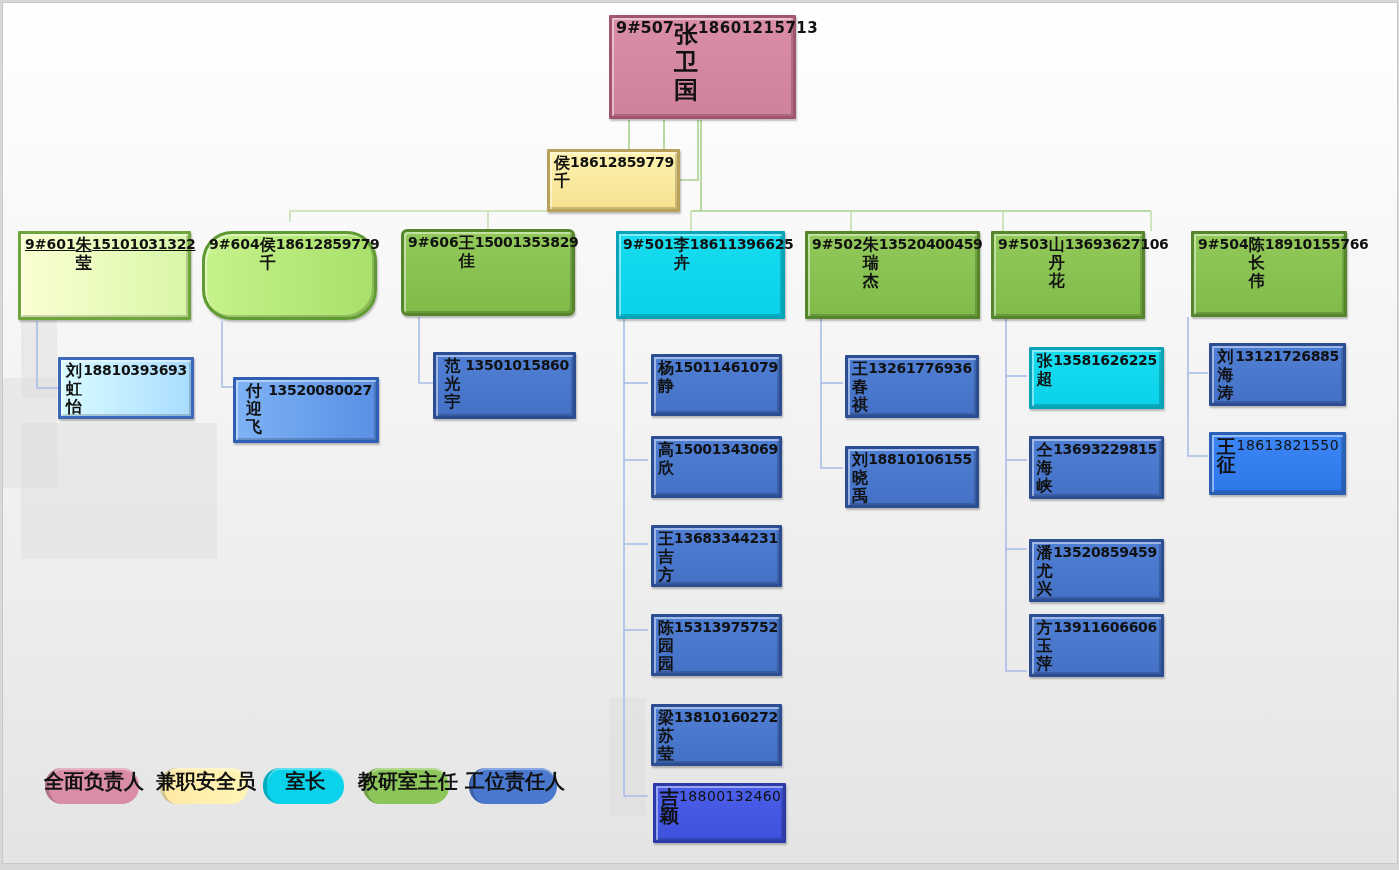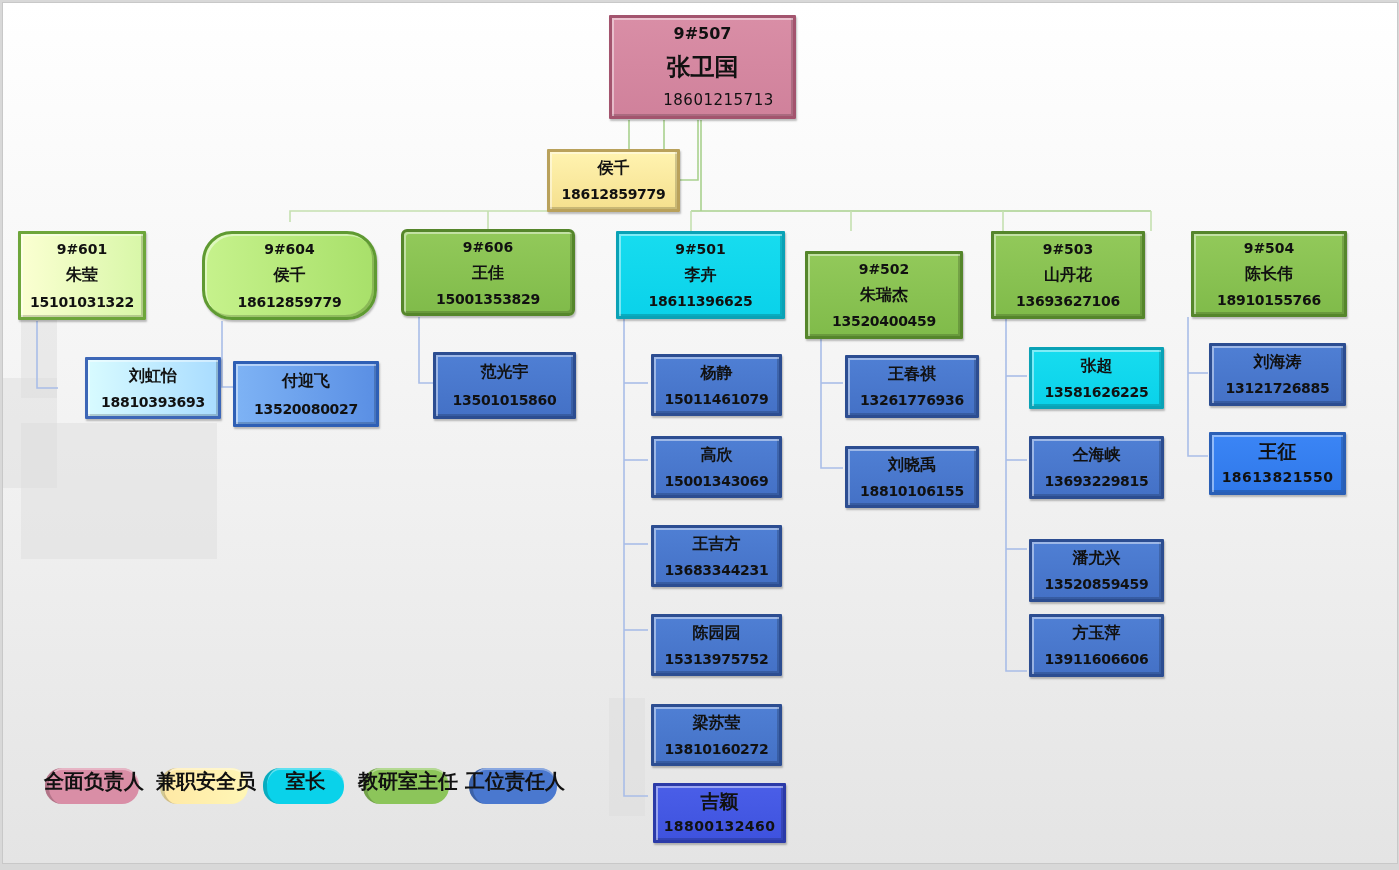--- a/index.html
+++ b/index.html
@@ -12,44 +12,44 @@
   #slide {
     position: absolute; left: 2px; top: 2px; width: 1394px; height: 860px;
     background: linear-gradient(to bottom, #ffffff 0%, #f4f4f4 45%, #e4e4e4 100%);
     border: 1px solid #c8c8c8;
     overflow: hidden;
   }
   #connectors { position: absolute; left: 0; top: 0; width: 1394px; height: 860px; }
   .ghost { position: absolute; background: rgba(220,220,220,0.45); }
   .node {
     position: absolute; box-sizing: border-box;
-    display: flex; flex-direction: column; align-items: center; justify-content: space-around;
+    display: flex; justify-content: space-around;
     text-align: center; color: #111; font-weight: bold;
     border: 3px solid; border-radius: 1px;
     padding: 2px 4px;
     box-shadow: inset 2px 2px 0 rgba(255,255,255,0.45), inset -2px -2px 0 rgba(0,0,0,0.18), 1px 2px 2px rgba(0,0,0,0.25);
     cursor: pointer;
   }
   .node .room { font-size: 14px; line-height: 16px; }
   .node .name { font-size: 16px; line-height: 18px; }
   .node .phone { font-size: 14px; line-height: 16px; letter-spacing: -0.3px; }
   .node.top .room { font-size: 16px; }
   .node.top .name { font-size: 24px; line-height: 28px; }
-  .node.top .phone { font-size: 15px; font-weight: normal; letter-spacing: 0.5px; margin-left: 32px; }
-  .node.light .phone { font-weight: bold; letter-spacing: 0.4px; }
+  .node.top .phone { font-size: 15px; font-weight: bold; letter-spacing: 0.5px; }
+  .node.light .phone { font-weight: normal; letter-spacing: 0.4px; }
   .node.light .name { font-size: 19px; }
 
   .c-pink   { background: linear-gradient(to bottom, #d98ea6, #d0819b); border-color: #a3546e; }
   .c-yellow { background: linear-gradient(to bottom, #fff3b0, #f5e08e); border-color: #b9a15b; }
   .c-cyan   { background: linear-gradient(to bottom, #17dcef, #0ad2ea); border-color: #0aa2b6; }
   .c-lime1  { background: linear-gradient(to right, #fbffd2, #d8f7a8); border-color: #6ea63b; }
   .c-lime2  { background: linear-gradient(to right, #c6f28c, #a8e06a); border-color: #5f9a32; }
   .c-green  { background: linear-gradient(to bottom, #92c95a, #80bb4a); border-color: #55862b; }
   .c-blue   { background: linear-gradient(to bottom, #4f7fd4, #4471c6); border-color: #2c4d91; }
-  .c-skyblue{ background: linear-gradient(to right, #d8fbff, #a9dcff); border-color: #3d67b7; margin-left: 27px; }
+  .c-skyblue{ background: linear-gradient(to right, #d8fbff, #a9dcff); border-color: #3d67b7; }
   .c-midblue{ background: linear-gradient(to right, #7eb3f5, #5a8fe4); border-color: #2e5fb5; }
   .c-brblue { background: linear-gradient(to bottom, #3b85f5, #2f78ea); border-color: #2a5fb6; }
   .c-violet { background: linear-gradient(to bottom, #4a5ee8, #3e52de); border-color: #2b3aa8; }
 
   .legend-item {
     position: absolute; box-sizing: border-box; height: 36px;
     display: flex; align-items: flex-start; justify-content: center;
     font-size: 20px; font-weight: bold; color: #111; white-space: nowrap;
     border-left: 4px solid rgba(0,0,0,0.18);
     box-shadow: inset 0 2px 0 rgba(255,255,255,0.35);
@@ -105,61 +105,61 @@
     <div class="room">9#507</div>
     <div class="name">张卫国</div>
     <div class="phone">18601215713</div>
   </div>
 
   <div class="node c-yellow" style="left:544px;top:146px;width:133px;height:63px;">
     <div class="name">侯千</div>
     <div class="phone">18612859779</div>
   </div>
 
-  <div class="node c-lime1" style="left:15px;top:228px;width:128px;height:89px;">
+  <div class="node c-lime1" style="left:15px;top:228px;width:173px;height:89px;text-decoration:underline;">
     <div class="room">9#601</div>
     <div class="name">朱莹</div>
     <div class="phone">15101031322</div>
   </div>
   <div class="node c-lime2" style="left:199px;top:228px;width:175px;height:89px;border-radius:30px;">
     <div class="room">9#604</div>
     <div class="name">侯千</div>
     <div class="phone">18612859779</div>
   </div>
   <div class="node c-green" style="left:398px;top:226px;width:174px;height:87px;border-radius:6px;">
     <div class="room">9#606</div>
     <div class="name">王佳</div>
     <div class="phone">15001353829</div>
   </div>
   <div class="node c-cyan" style="left:605px;top:228px;width:169px;height:88px;margin-left:8px;">
     <div class="room">9#501</div>
     <div class="name">李卉</div>
     <div class="phone">18611396625</div>
   </div>
-  <div class="node c-green" style="left:802px;top:228px;width:158px;height:88px;margin-top:20px;">
+  <div class="node c-green" style="left:802px;top:228px;width:175px;height:88px;">
     <div class="room">9#502</div>
     <div class="name">朱瑞杰</div>
     <div class="phone">13520400459</div>
   </div>
   <div class="node c-green" style="left:988px;top:228px;width:154px;height:88px;">
     <div class="room">9#503</div>
     <div class="name">山丹花</div>
     <div class="phone">13693627106</div>
   </div>
   <div class="node c-green" style="left:1168px;top:228px;width:156px;height:86px;margin-left:20px;">
     <div class="room">9#504</div>
     <div class="name">陈长伟</div>
     <div class="phone">18910155766</div>
   </div>
 
   <div class="node c-skyblue" style="left:55px;top:354px;width:136px;height:62px;">
     <div class="name">刘虹怡</div>
     <div class="phone">18810393693</div>
   </div>
-  <div class="node c-midblue" style="left:230px;top:358px;width:146px;height:66px;">
+  <div class="node c-midblue" style="left:230px;top:374px;width:146px;height:66px;">
     <div class="name">付迎飞</div>
     <div class="phone">13520080027</div>
   </div>
   <div class="node c-blue" style="left:430px;top:349px;width:143px;height:67px;">
     <div class="name">范光宇</div>
     <div class="phone">13501015860</div>
   </div>
 
   <div class="node c-blue" style="left:648px;top:351px;width:131px;height:62px;">
     <div class="name">杨静</div>

